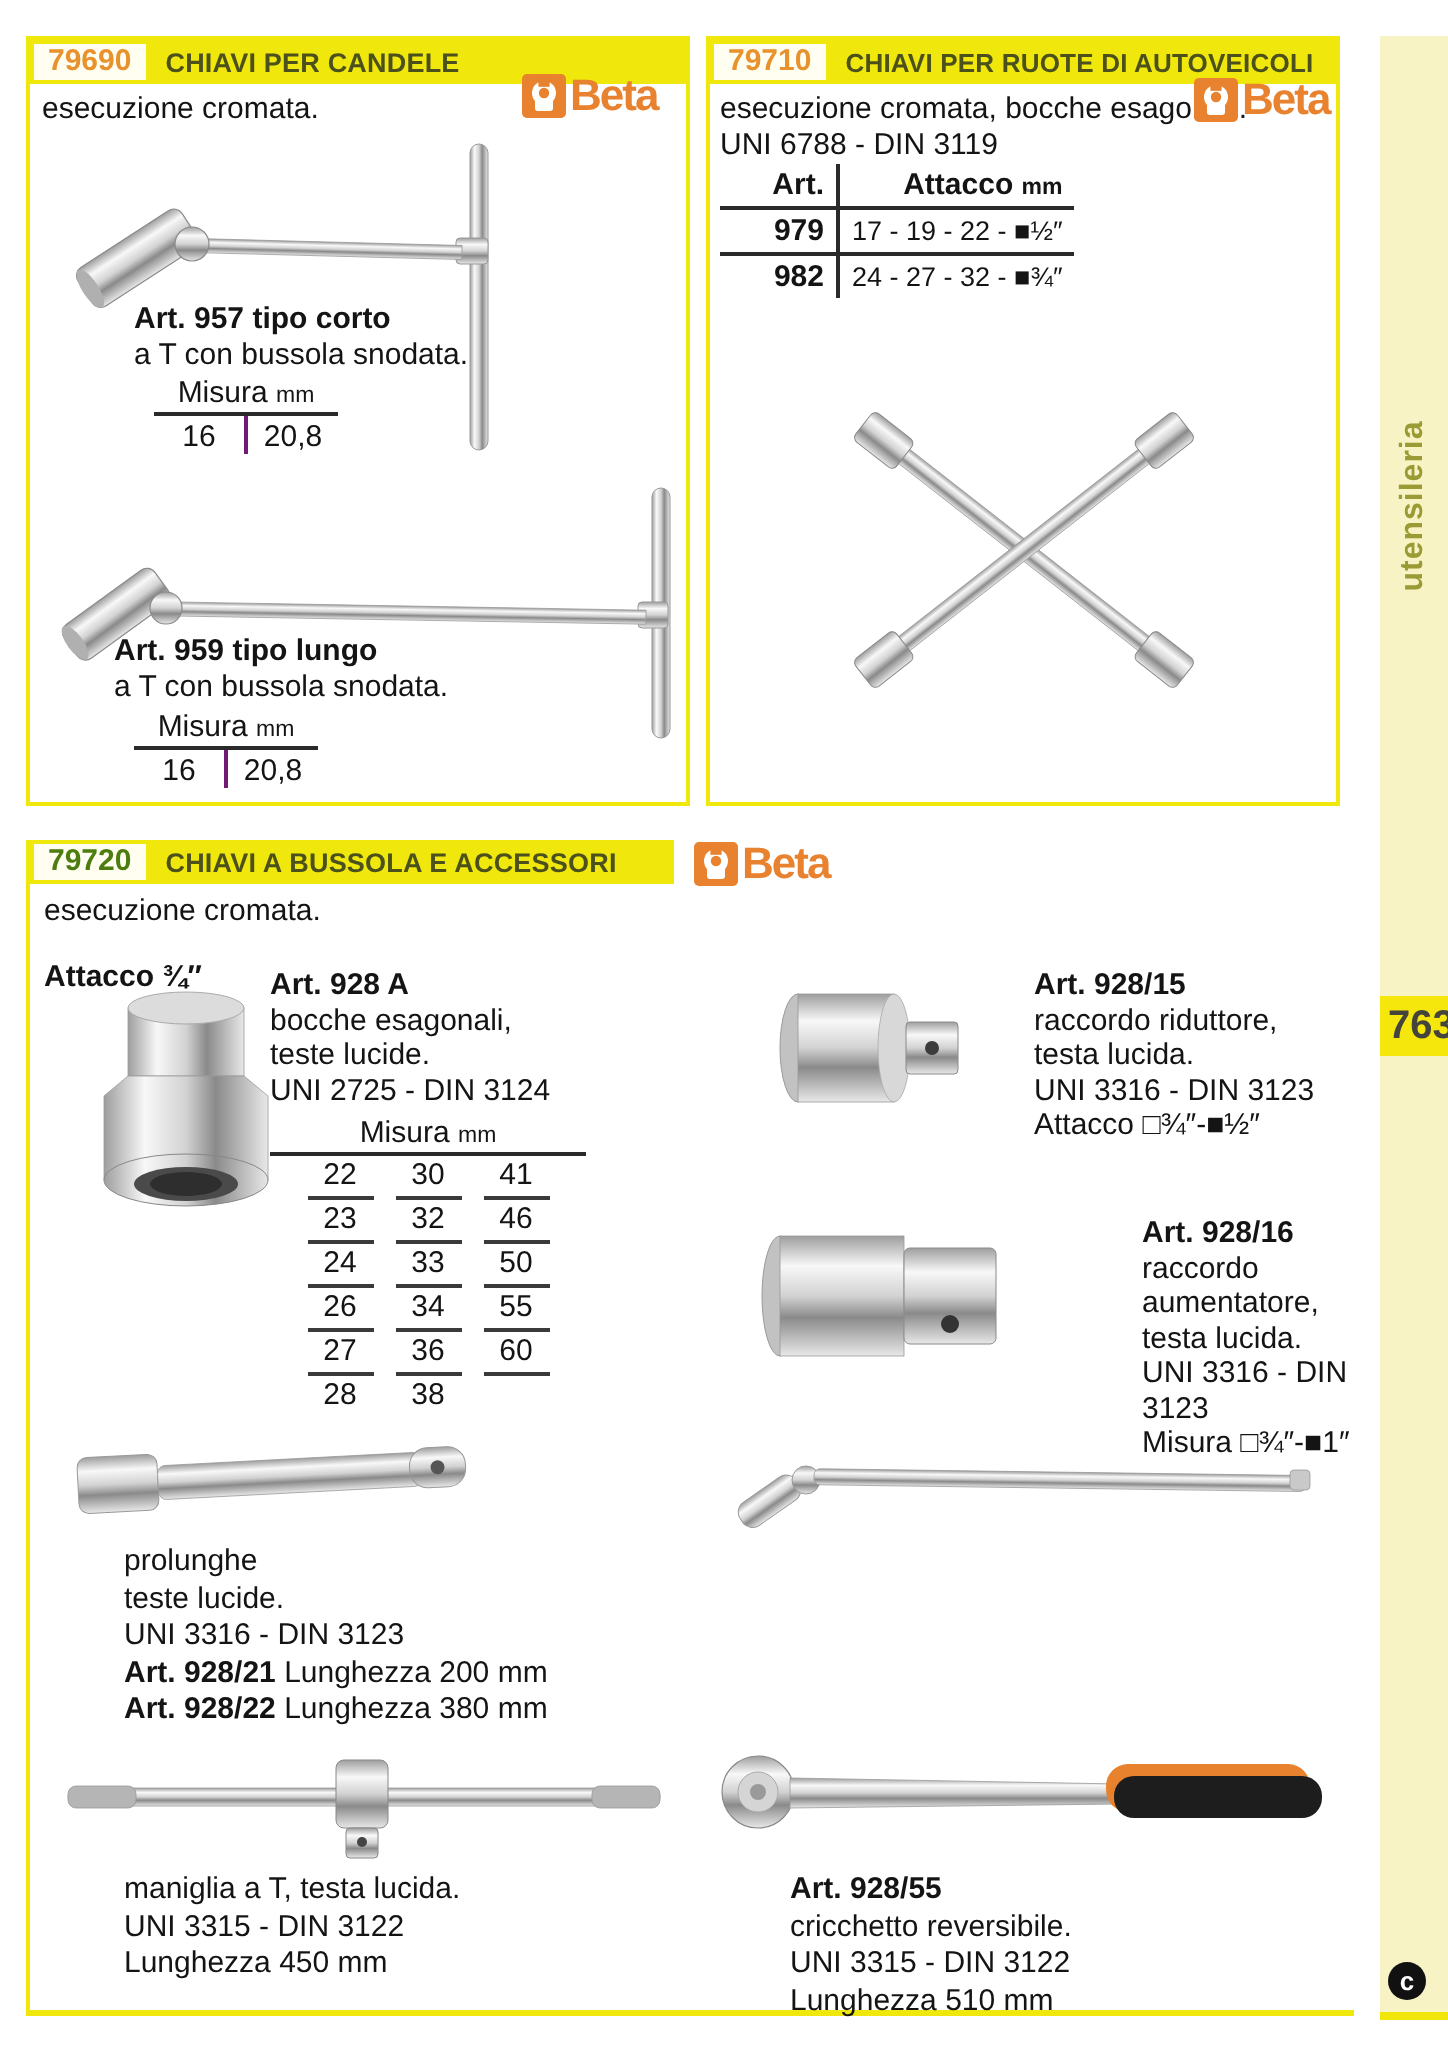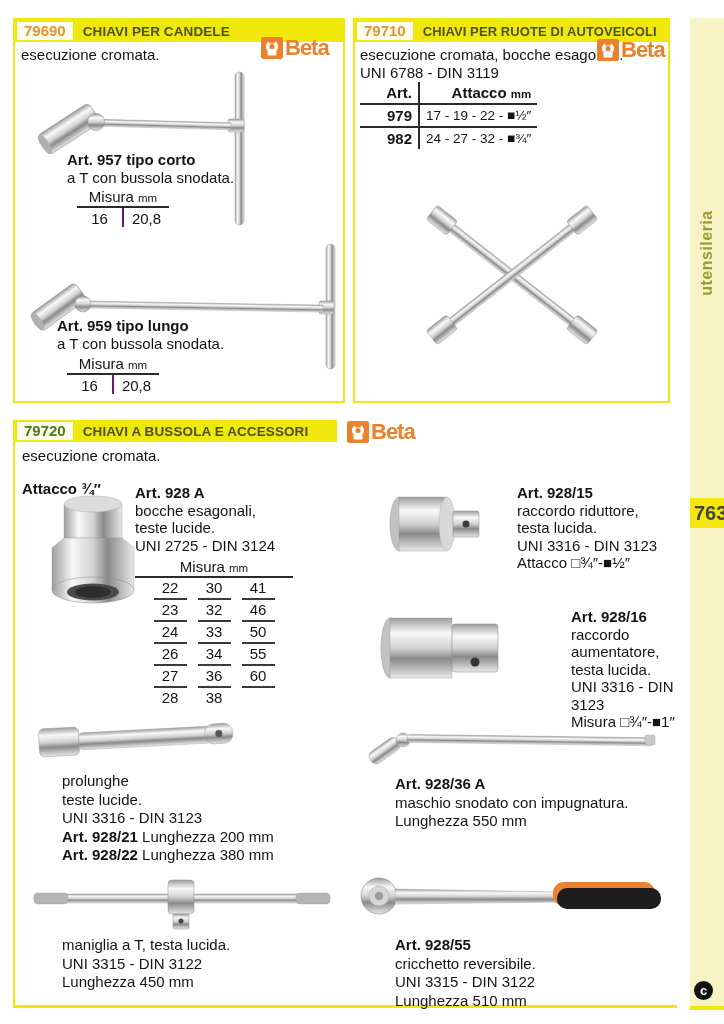--- a/index.html
+++ b/index.html
@@ -340,25 +340,20 @@
     </div>
 
     <svg class="abs" style="left:340px;top:290px;" width="305" height="62" viewBox="0 0 305 62">
       <g transform="rotate(-35 42 32)">
         <rect x="10" y="25" width="34" height="14" rx="6" fill="url(#chromeV)" stroke="#999" stroke-width="0.5"></rect>
       </g>
       <circle cx="48" cy="30" r="7" fill="url(#chromeV)" stroke="#999" stroke-width="0.5"></circle>
       <rect x="52" y="26" width="246" height="8" rx="3" fill="url(#chromeV)" stroke="#999" stroke-width="0.4" transform="rotate(0.8 170 30)"></rect>
       <rect x="290" y="25" width="10" height="10" rx="2" fill="#c9c9c9" stroke="#999" stroke-width="0.4"></rect>
     </svg>
-    <div class="blk2" style="left:345px;top:355px;">
-      <div class="title">Art. 928/36 A</div>
-      <div>maschio snodato con impugnatura.</div>
-      <div>Lunghezza 550 mm</div>
-    </div>
 
     <svg class="abs" style="left:15px;top:448px;" width="305" height="68" viewBox="0 0 305 68">
       <rect x="4" y="26" width="296" height="9" rx="4.5" fill="url(#chromeV)" stroke="#999" stroke-width="0.4"></rect>
       <rect x="4" y="25" width="34" height="11" rx="4" fill="#b5b5b5" stroke="#999" stroke-width="0.4"></rect>
       <rect x="266" y="25" width="34" height="11" rx="4" fill="#b5b5b5" stroke="#999" stroke-width="0.4"></rect>
       <rect x="138" y="12" width="26" height="34" rx="4" fill="url(#chromeV)" stroke="#888" stroke-width="0.5"></rect>
       <rect x="143" y="46" width="16" height="15" rx="2" fill="url(#chromeV)" stroke="#888" stroke-width="0.5"></rect>
       <circle cx="151" cy="53" r="2.5" fill="#444"></circle>
     </svg>
     <div class="blk2" style="left:12px;top:516px;">

